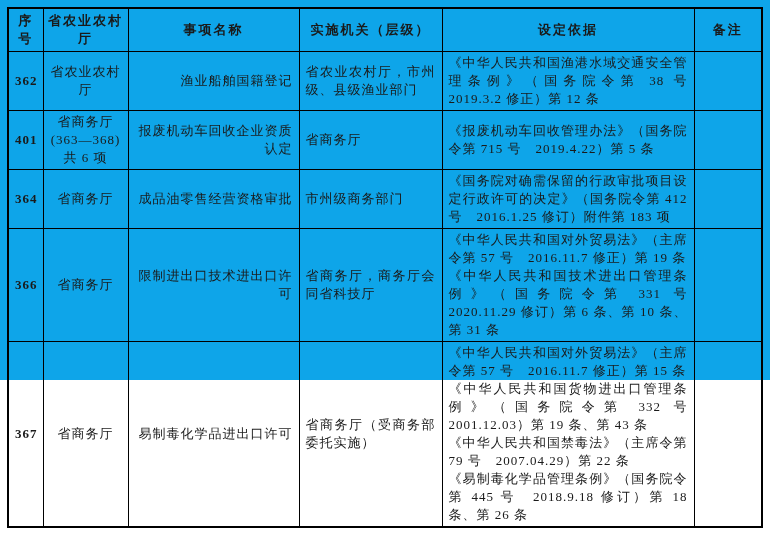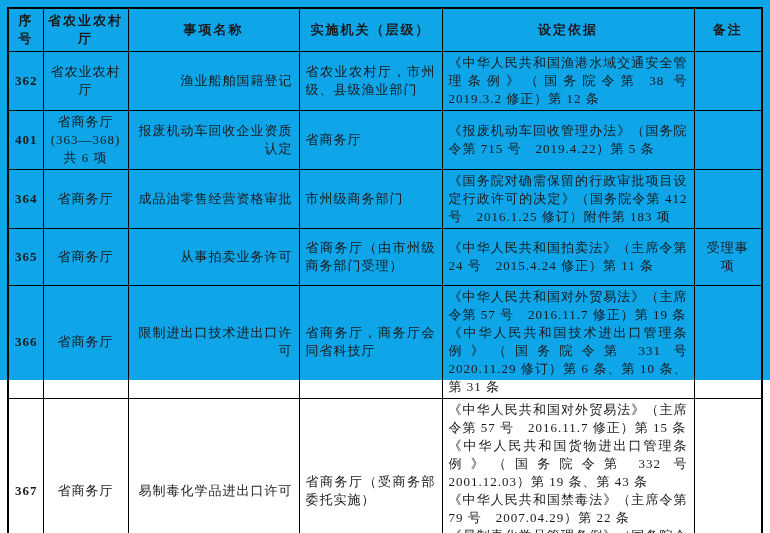--- a/index.html
+++ b/index.html
@@ -100,32 +100,20 @@
           <td class="c-dept">
             <div class="dept-line">省商务厅</div>
           </td>
           <td class="c-item">成品油零售经营资格审批</td>
           <td class="c-agency">市州级商务部门</td>
           <td class="c-basis">
             <div class="basis-line">《国务院对确需保留的行政审批项目设定行政许可的决定》（国务院令第 412 号　2016.1.25 修订）附件第 183 项</div>
           </td>
           <td class="c-note"></td>
         </tr>
-        <tr style="height: 57px;">
-          <td class="c-no">365</td>
-          <td class="c-dept">
-            <div class="dept-line">省商务厅</div>
-          </td>
-          <td class="c-item">从事拍卖业务许可</td>
-          <td class="c-agency">省商务厅（由市州级商务部门受理）</td>
-          <td class="c-basis">
-            <div class="basis-line">《中华人民共和国拍卖法》（主席令第 24 号　2015.4.24 修正）第 11 条</div>
-          </td>
-          <td class="c-note">受理事项</td>
-        </tr>
         <tr style="height: 88px;">
           <td class="c-no">366</td>
           <td class="c-dept">
             <div class="dept-line">省商务厅</div>
           </td>
           <td class="c-item">限制进出口技术进出口许可</td>
           <td class="c-agency">省商务厅，商务厅会同省科技厅</td>
           <td class="c-basis">
             <div class="basis-line">《中华人民共和国对外贸易法》（主席令第 57 号　2016.11.7 修正）第 19 条</div>
             <div class="basis-line">《中华人民共和国技术进出口管理条例》（国务院令第 331 号　2020.11.29 修订）第 6 条、第 10 条、第 31 条</div>

